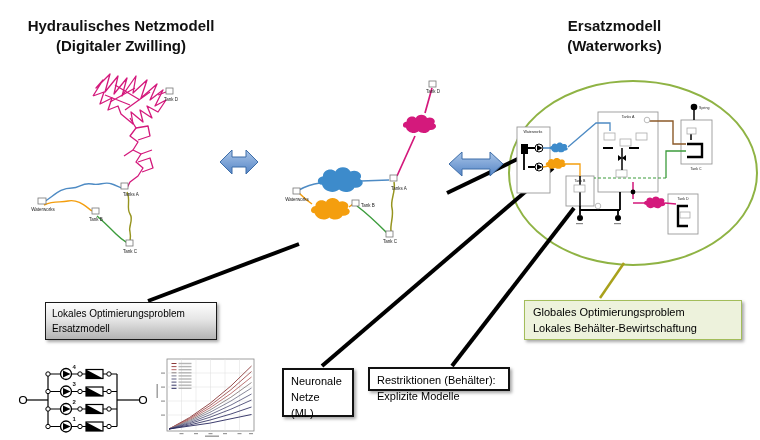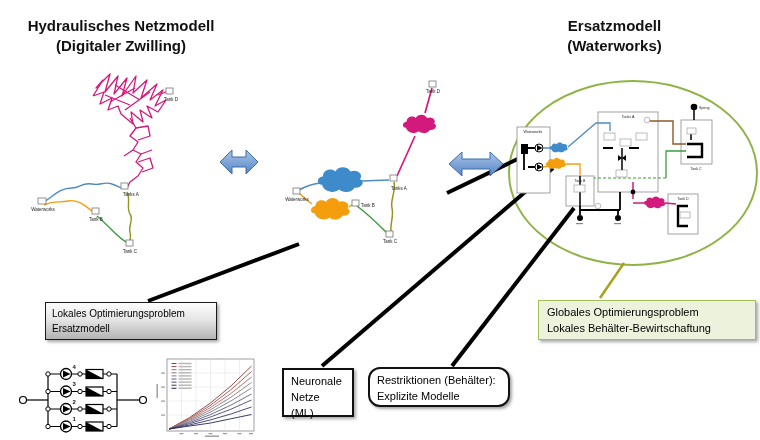--- a/index.html
+++ b/index.html
@@ -5,25 +5,25 @@
   html,body{margin:0;padding:0;background:#fff;}
   #canvas{position:relative;width:760px;height:440px;background:#fff;overflow:hidden;
           font-family:"Liberation Sans",sans-serif;}
   #diagram-svg{position:absolute;left:0;top:0;}
   .title{position:absolute;text-align:center;font-size:15px;line-height:20px;color:#111;font-weight:bold;}
   .callout{position:absolute;box-sizing:border-box;box-shadow:2px 2px 3px rgba(0,0,0,.35);}
   .callout .t{font-weight:normal;}
   .callout-gray{left:45px;top:302px;width:172px;height:38px;padding:3px 6px;
      background:linear-gradient(180deg,#fdfdfd 0%,#e6e6e6 45%,#b3b3b3 100%);
      border:1.5px solid #1a1a1a;font-size:10px;line-height:15px;}
-  .callout-green{left:538px;top:300px;width:218px;height:40px;padding:3px 8px;
+  .callout-green{left:524px;top:300px;width:218px;height:40px;padding:3px 8px;
      background:#edf2dc;border:1.5px solid #a3bd5b;font-size:11px;line-height:16px;}
   .callout-black{background:#fff;border:2.5px solid #111;font-size:11px;line-height:16px;padding:3px 7px;}
   #box-neuronale{left:282px;top:368px;width:72px;height:49px;}
-  #box-restriktionen{left:368px;top:367px;width:142px;height:40px;border-radius:12px;}
+  #box-restriktionen{left:368px;top:367px;width:142px;height:24px;}
   svg text{font-family:"Liberation Sans",sans-serif;}
   .nodelbl{font-size:4.5px;fill:#222;}
   .schlbl{font-size:3.6px;fill:#222;}
   .pumpnum{font-size:6px;font-weight:bold;fill:#111;}
 </style>
 </head>
 <body>
 
 <div id="canvas">
 

